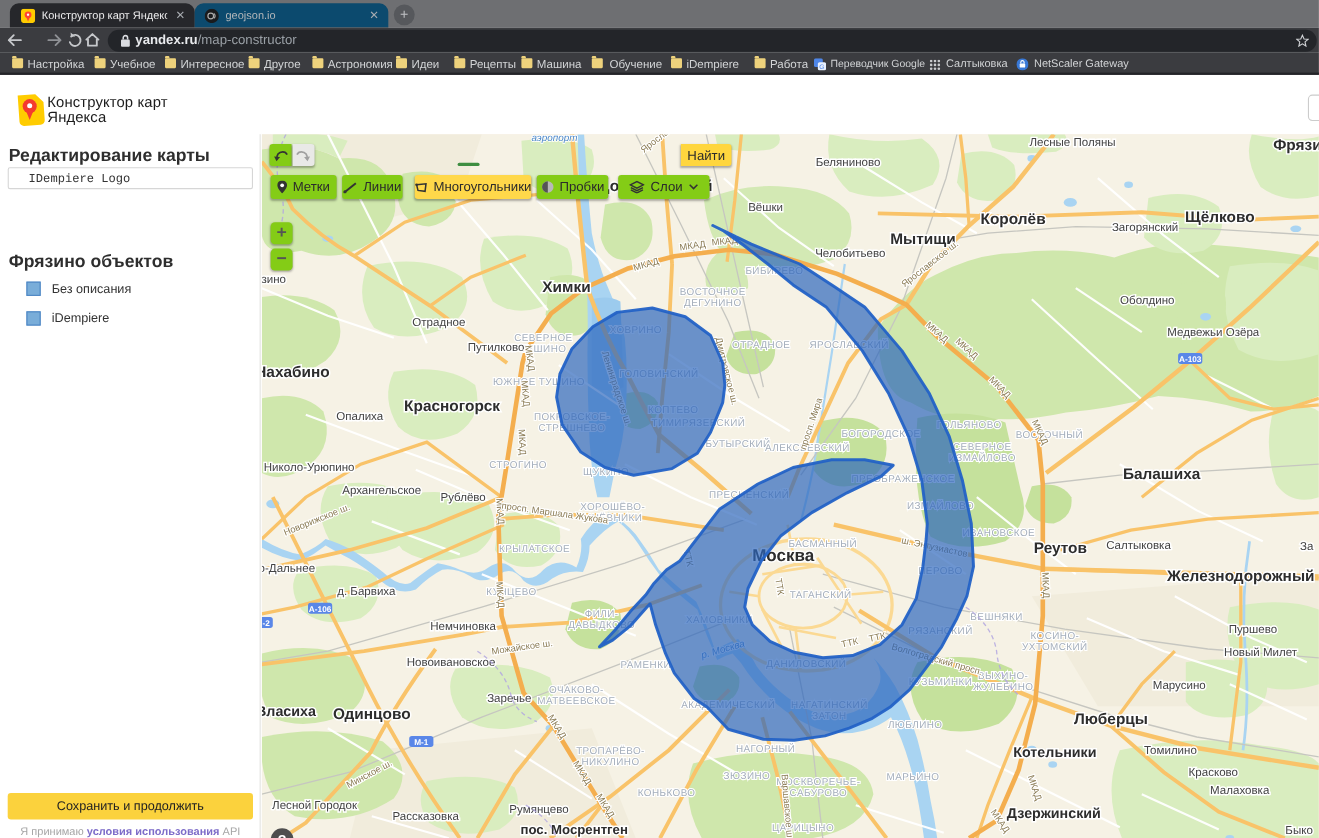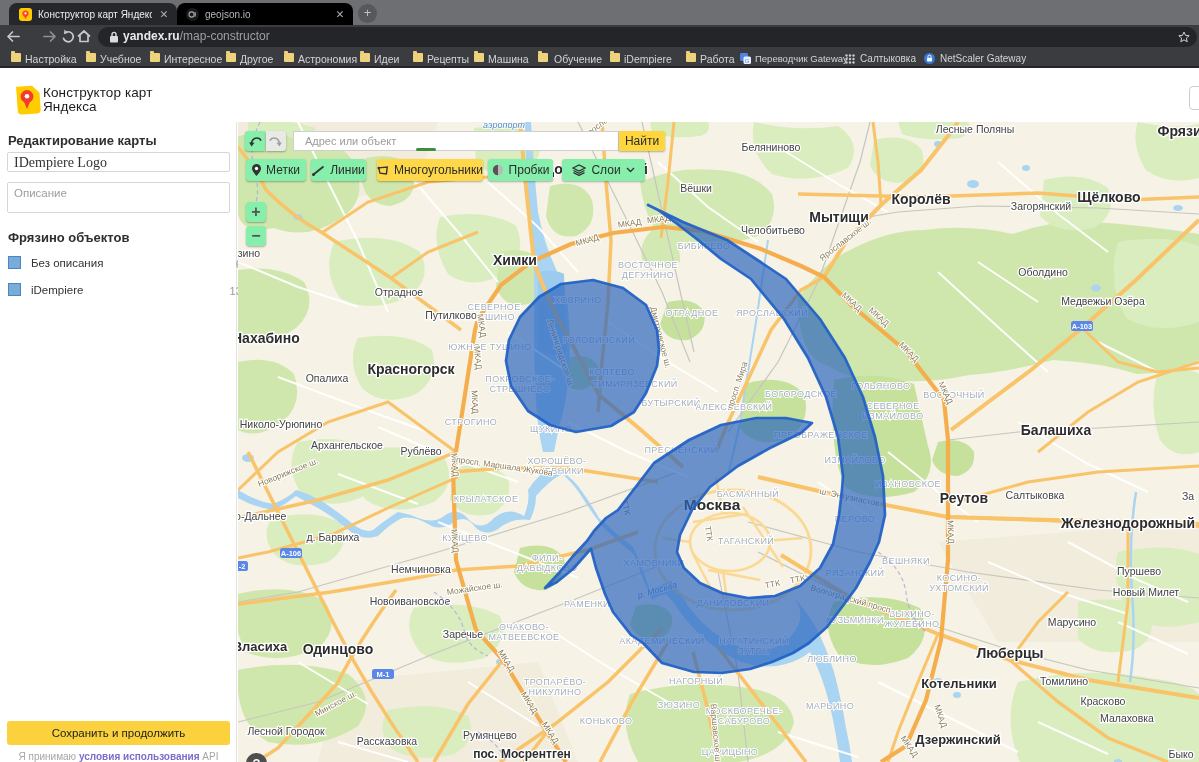--- a/index.html
+++ b/index.html
@@ -1,50 +1,50 @@
 <!DOCTYPE html>
 <html><head><meta charset="utf-8">
 <style>
 *{margin:0;padding:0;box-sizing:border-box}
 html,body{width:1199px;height:762px;overflow:hidden;font-family:"Liberation Sans",sans-serif;background:#fff}
 .abs{position:absolute}
 
 #tabs{position:absolute;left:0;top:0;width:1199px;height:25px;background:#6e6f72}
 .tab{position:absolute;top:3px;height:22px;border-radius:8px 8px 0 0;font-size:11px;display:flex;align-items:center}
 #tab1{left:9px;width:168px;background:#26272b;color:#ededee}
-#tab2{left:177px;width:176px;background:#000000;color:#b4b7ba}
+#tab2{left:177px;width:176px;background:#0c4a6e;color:#b4b7ba}
 .tclose{position:absolute;right:7px;top:5px;width:12px;height:12px;font-size:10.5px;line-height:12px;text-align:center;color:#a9adb2}
 #newtab{position:absolute;left:358px;top:4px;width:19px;height:19px;border-radius:50%;background:#56585c;color:#bfc1c4;font-size:13px;line-height:18px;text-align:center}
 #toolbar{position:absolute;left:0;top:25px;width:1199px;height:23px;background:#3b3c40}
 #urlpill{position:absolute;left:98px;top:27px;width:1099px;height:20px;border-radius:10px;background:#232529}
 #urltxt{position:absolute;left:123px;top:29px;font-size:12px;color:#e8eaed}
 #urltxt span{color:#9aa0a6}
 #bookmarks{position:absolute;left:0;top:48px;width:1199px;height:20px;background:#3b3c40;border-bottom:2px solid #232428}
 .bm{position:absolute;top:5px;height:14px;font-size:10.5px;color:#d2d4d6;white-space:nowrap}
 .fold{position:absolute;top:5px;width:10px;height:9px;background:#eed27c;border-radius:1px}
 .fold:before{content:"";position:absolute;left:0;top:-2px;width:4px;height:2px;background:#eed27c;border-radius:1px 1px 0 0}
 
 #header{position:absolute;left:0;top:70px;width:1199px;height:52px;background:#fff}
 #htitle{position:absolute;left:43px;top:16px;font-size:13.5px;line-height:13.5px;color:#1c1c1c;letter-spacing:.1px}
 #hbtn{position:absolute;left:1189px;top:16px;width:18px;height:24px;background:#fff;border:1px solid #ccc;border-radius:4px}
 
 #sidebar{position:absolute;left:0;top:122px;width:237px;height:640px;background:#fff;border-right:1px solid #e3e3e0}
-.sbh{position:absolute;left:8px;font-size:13px;font-weight:bold;color:#2e2e2e}
-#inp1{position:absolute;left:7px;top:30px;width:223px;height:20px;border:1px solid #d6d6d6;border-radius:2px;font-size:14px;color:#333;padding:3px 6px;font-family:Liberation Serif, serif}
+.sbh{position:absolute;left:8px;font-size:16px;font-weight:bold;color:#2e2e2e}
+#inp1{position:absolute;left:7px;top:30px;width:223px;height:20px;border:1px solid #d6d6d6;border-radius:2px;font-size:11px;color:#333;padding:3px 18px;font-family:Liberation Mono, monospace}
 #inp2{position:absolute;left:7px;top:60px;width:223px;height:31px;border:1px solid #d6d6d6;border-radius:2px;font-size:11.5px;color:#9d9d9d;padding:4px 6px}
-.obj{position:absolute;left:0;width:275px;height:14px}
+.obj{position:absolute;left:16px;width:275px;height:14px}
 .osq{position:absolute;left:8px;top:0;width:13px;height:13px;background:#79add9;border:1.5px solid #4d85c4}
 .onm{position:absolute;left:31px;top:1px;font-size:11.5px;color:#333}
 .oar{position:absolute;right:8px;top:2px;font-size:11px;color:#9b9b9b}
 #savebtn{position:absolute;left:7px;top:599px;width:223px;height:24px;background:#fbd23d;border-radius:3px;font-size:11.5px;color:#222;text-align:center;line-height:24px}
 #accept{position:absolute;left:0;top:629px;width:237px;text-align:center;font-size:10px;color:#a6a6a6}
 #accept b{color:#7d6cc9;font-weight:bold}
 
 #map{position:absolute;left:238px;top:122px;width:961px;height:640px;overflow:hidden;background:#f5f1e4}
-.mbtn{position:absolute;background:#86efac;border-radius:3px;box-shadow:0 1px 2px rgba(0,0,0,.3);font-size:12px;color:#2b2b2b;display:flex;align-items:center;justify-content:center;white-space:nowrap}
+.mbtn{position:absolute;background:#84cc16;border-radius:3px;box-shadow:0 1px 2px rgba(0,0,0,.3);font-size:12px;color:#2b2b2b;display:flex;align-items:center;justify-content:center;white-space:nowrap}
 #srch{position:absolute;left:55px;top:9px;width:326px;height:20px;background:#fff;border:1px solid #cfcfcf;font-size:11px;color:#9b9b9b;line-height:18px;padding-left:11px}
 #find{position:absolute;left:381px;top:9px;width:46px;height:20px;background:#ffd63e;border-radius:0 3px 3px 0;font-size:12px;color:#2b2b2b;text-align:center;line-height:20px;box-shadow:0 1px 2px rgba(0,0,0,.3)}
 #undo1{left:7px;top:9px;width:20px;height:20px;border-radius:3px 0 0 3px}
 #undo2{left:28px;top:9px;width:20px;height:20px;border-radius:0 3px 3px 0;background:#e9e9e7}
 .row2{top:37px;height:22px}
 #zplus{left:8px;top:80px;width:20px;height:20px;border-radius:4px;font-size:16px;font-weight:bold;color:#555}
 #zminus{left:8px;top:104px;width:20px;height:20px;border-radius:4px;font-size:16px;font-weight:bold;color:#555}
 #help{position:absolute;left:8px;top:631px;width:21px;height:21px;border-radius:50%;background:#4e4e4e;color:#fff;font-size:13px;font-weight:bold;text-align:center;line-height:21px}
 
 #mapsvg text{font-family:"Liberation Sans",sans-serif;paint-order:stroke;stroke:#ffffff;stroke-width:2.6px;text-anchor:middle}
@@ -120,21 +120,21 @@
     <span class="bm" style="left:554px">Обучение</span>
     <span class="fold" style="left:610px"></span>
     <span class="bm" style="left:624px">iDempiere</span>
     <span class="fold" style="left:686px"></span>
     <span class="bm" style="left:700px">Работа</span>
     <svg class="abs" style="left:740px;top:5px" width="11" height="11" viewBox="0 0 11 11">
       <rect x="0" y="0" width="8" height="8" rx="1.5" fill="#4e86e8"></rect>
       <rect x="3.5" y="3.5" width="7.5" height="7.5" rx="1.5" fill="#e8f0fe"></rect>
       <text x="7.2" y="9.8" font-size="6" fill="#4e86e8" text-anchor="middle" font-family="Liberation Sans">G</text>
     </svg>
-    <span class="bm" style="left:755px;font-size:9.5px">Переводчик Gateway</span>
+    <span class="bm" style="left:755px;font-size:9.5px">Переводчик Google</span>
     <svg class="abs" style="left:845px;top:6px" width="10" height="10" viewBox="0 0 10 10">
       <g fill="#c9cbce">
         <circle cx="1.5" cy="1.5" r="1.2"></circle>
         <circle cx="5" cy="1.5" r="1.2"></circle>
         <circle cx="8.5" cy="1.5" r="1.2"></circle>
         <circle cx="1.5" cy="5" r="1.2"></circle>
         <circle cx="5" cy="5" r="1.2"></circle>
         <circle cx="8.5" cy="5" r="1.2"></circle>
         <circle cx="1.5" cy="8.5" r="1.2"></circle>
         <circle cx="5" cy="8.5" r="1.2"></circle>
@@ -157,21 +157,20 @@
     <path d="M13 24 L8.7 13.5 L17.3 13.5 Z" fill="#f43a2f"></path>
     <circle cx="13" cy="11.2" r="2.3" fill="#fff"></circle>
   </svg>
   <div id="htitle">Конструктор карт<br>Яндекса</div>
   <div id="hbtn"></div>
 </div>
 
 <div id="sidebar">
   <div class="sbh" style="top:11px">Редактирование карты</div>
   <div id="inp1" style="line-height:12px;padding-top:4px;color:#333">IDempiere Logo</div>
-  <div id="inp2">Описание</div>
   <div class="sbh" style="top:108px">Фрязино объектов</div>
   <div class="obj" style="top:134px">
       <span class="osq"></span>
       <span class="onm">Без описания</span>
       <span class="oar">62 км²</span>
     </div>
   <div class="obj" style="top:161px">
       <span class="osq"></span>
       <span class="onm">iDempiere</span>
       <span class="oar">138 км²</span>
@@ -504,21 +503,21 @@
       </svg>
     </div>
 <div id="undo2" class="mbtn">
       <svg width="14" height="14" viewBox="0 0 14 14">
         <g transform="translate(14,0) scale(-1,1)">
           <path d="M4 11 C2.8 7 5.5 4 9 4 C11 4 12.3 5 13 6.6" fill="none" stroke="#a0a0a0" stroke-width="1.6"></path>
           <polygon points="1.2,8.2 6.6,8.8 3.4,12.6" fill="#a0a0a0"></polygon>
         </g>
       </svg>
     </div>
-<div id="srch">Адрес или объект</div><div style="position:absolute;left:178px;top:26px;width:20px;height:3px;background:#3e8e41;border-radius:1.5px"></div>
+<div style="position:absolute;left:178px;top:26px;width:20px;height:3px;background:#3e8e41;border-radius:1.5px"></div>
 <div id="find">Найти</div>
 <div class="mbtn row2" style="left:8px;width:60px"><svg width="9" height="12" viewBox="0 0 9 12" style="margin-right:5px">
         <path d="M4.5 0 a4.5 4.5 0 0 1 4.5 4.5 q0 2.6-4.5 7.5 Q0 7.1 0 4.5 A4.5 4.5 0 0 1 4.5 0 Z" fill="#333"></path>
         <circle cx="4.5" cy="4.5" r="1.7" fill="#fff"></circle>
       </svg>Метки</div>
 <div class="mbtn row2" style="left:73px;width:55px"><svg width="13" height="11" viewBox="0 0 13 11" style="margin-right:5px">
         <path d="M1.5 9.5 L11.5 1.5" stroke="#333" stroke-width="1.8"></path>
         <circle cx="1.5" cy="9.5" r="1.5" fill="#333"></circle>
       </svg>Линии</div>
 <div class="mbtn row2" style="left:139px;width:106px;background:#ffd84a"><svg width="14" height="11" viewBox="0 0 14 11" style="margin-right:5px">

